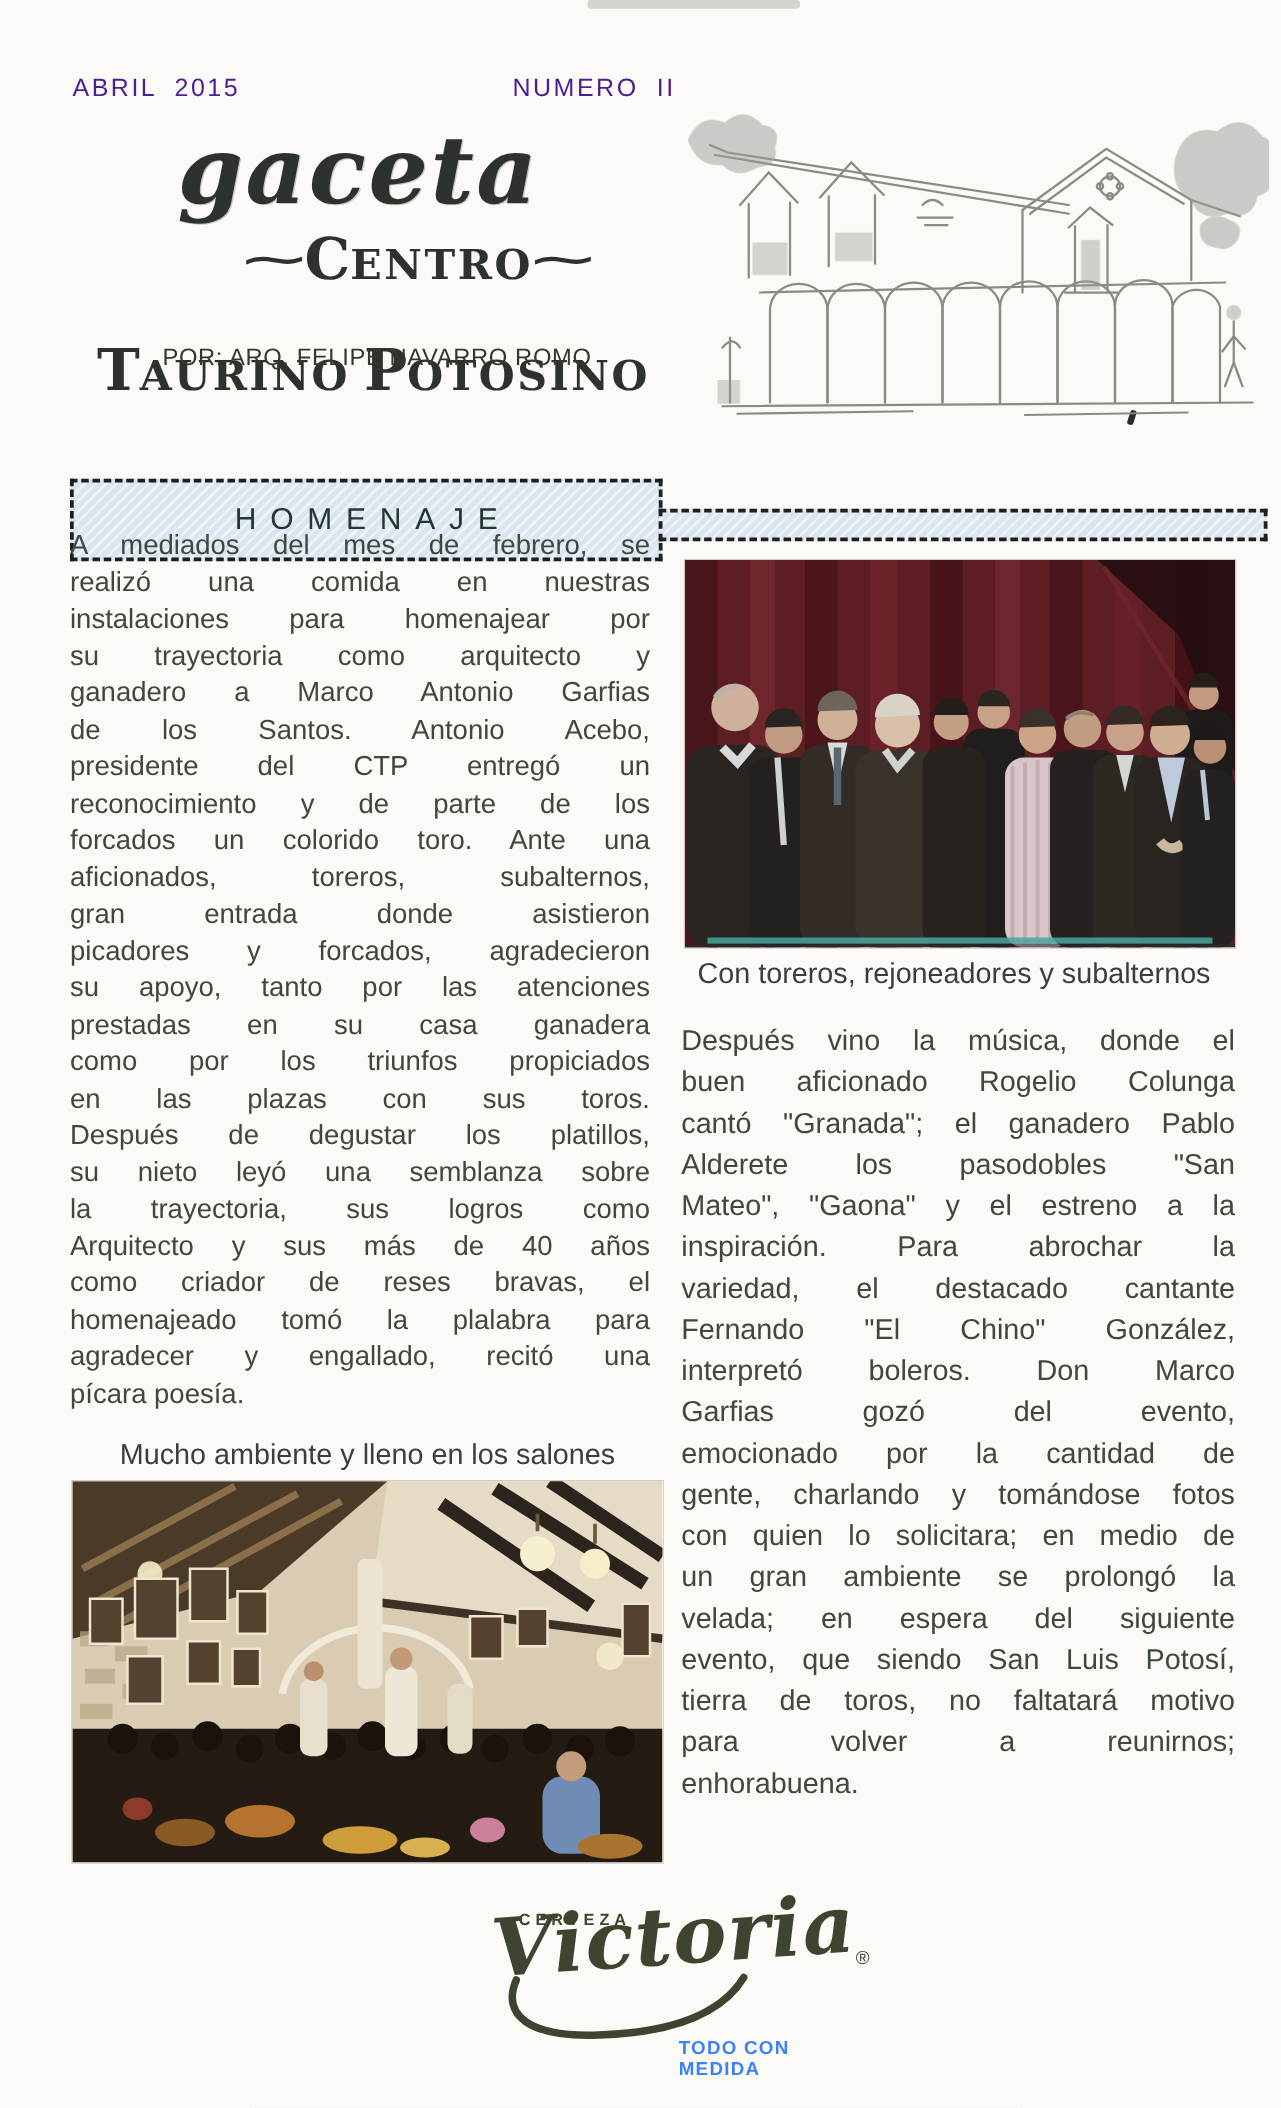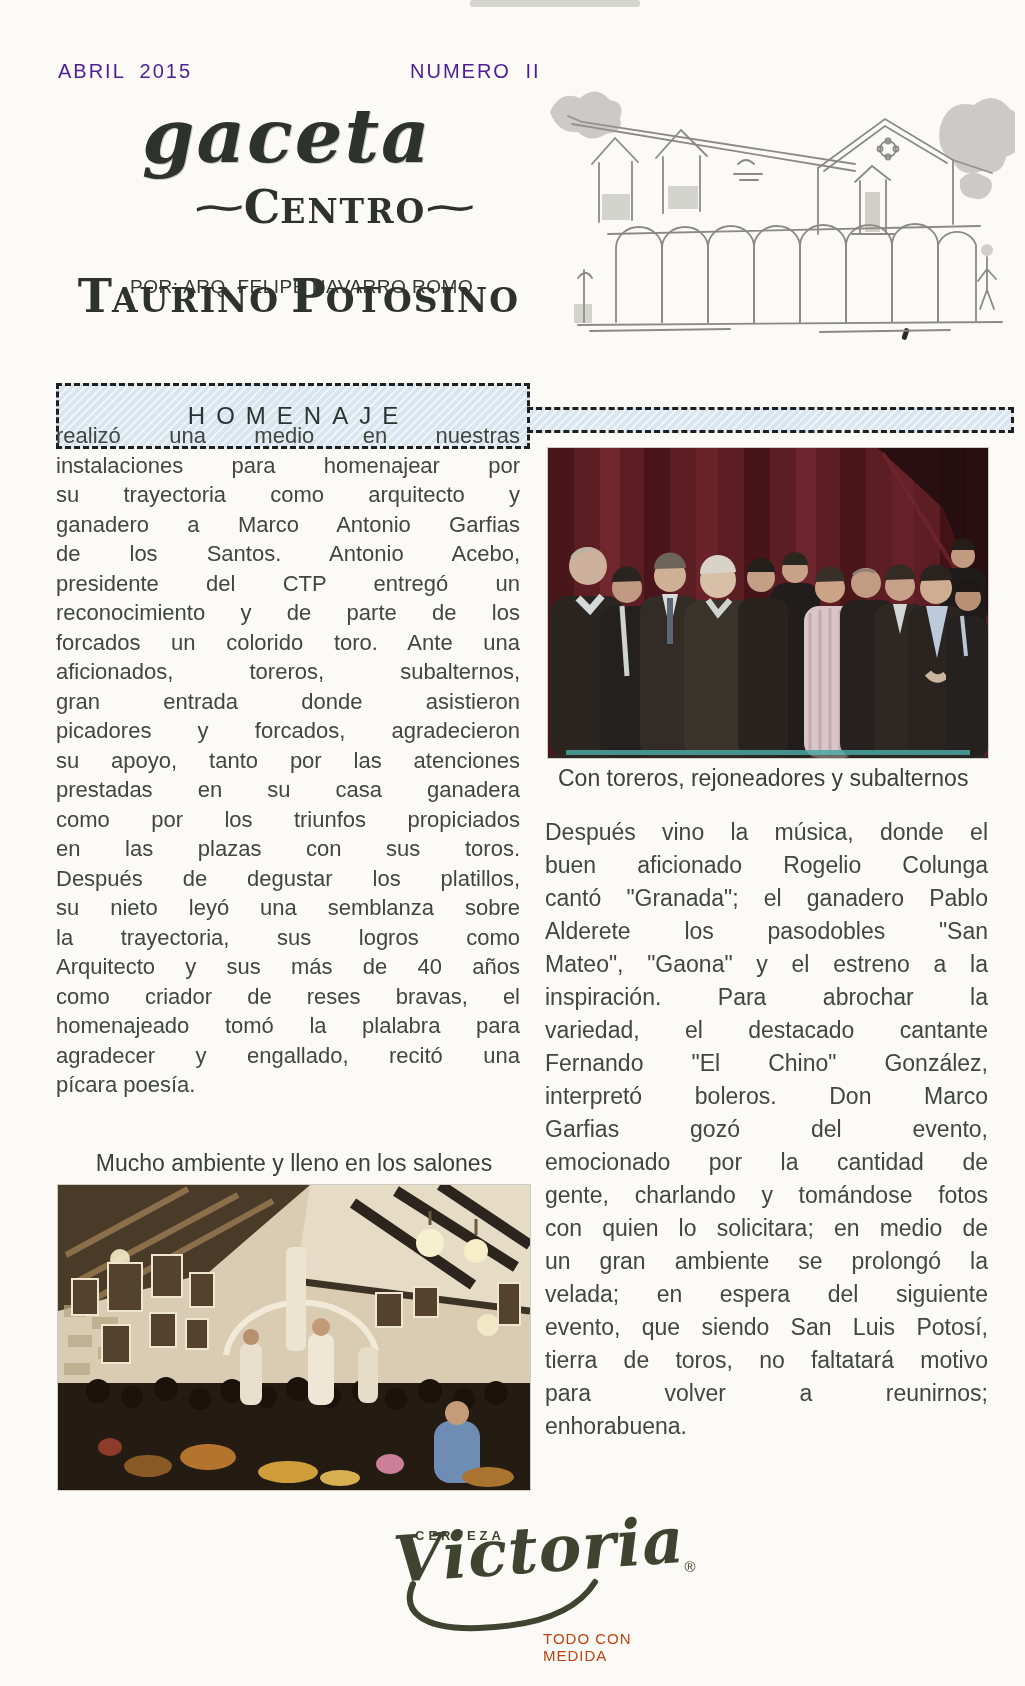--- a/index.html
+++ b/index.html
@@ -49,21 +49,21 @@
   
   .photo{box-shadow:0 0 0 1px rgba(120,120,115,.35);}
   
   .sp-kicker{font-size:13px; letter-spacing:4px; color:#3e442f; font-weight:bold;}
   .sp-brand{
     font-family:"DejaVu Serif", serif; font-style:italic; font-weight:bold;
     font-size:64px; color:#3e442f; transform:rotate(-4deg); display:inline-block;
     letter-spacing:1px;
   }
   .sp-reg{font-size:15px; color:#3e442f;}
-  .sp-tag{font-size:15px; letter-spacing:1px; color:#c2410c;}
+  .sp-tag{font-size:15px; letter-spacing:1px; color:#3b82f6;font-weight:bold;}
   .smudge{left:470px; top:0; width:170px; height:7px; background:#b6b6b0; opacity:.55; border-radius:3px;}
   .tickmark{left:903px; top:328px; width:5px; height:12px; background:#2a2a28; transform:rotate(18deg); border-radius:2px;}
 </style>
 </head>
 <body>
 
 <div class="page">
 
   <div class="abs smudge"></div>
   <div class="abs tickmark"></div>
@@ -141,21 +141,22 @@
       <circle cx="467" cy="178" r="6" opacity="0.9"></circle>
     </g>
   </svg>
 
   <div class="abs banner-box">
     <span>HOMENAJE</span>
   </div>
   <div class="abs banner-strip"></div>
 
   <div class="abs col leftcol">
-      <div class="jline">realizó una medio en nuestras</div>
+      <div class="jline">A mediados del mes de febrero, se</div>
+      <div class="jline">realizó una comida en nuestras</div>
       <div class="jline">instalaciones para homenajear por</div>
       <div class="jline">su trayectoria como arquitecto y</div>
       <div class="jline">ganadero a Marco Antonio Garfias</div>
       <div class="jline">de los Santos. Antonio Acebo,</div>
       <div class="jline">presidente del CTP entregó un</div>
       <div class="jline">reconocimiento y de parte de los</div>
       <div class="jline">forcados un colorido toro. Ante una</div>
       <div class="jline">aficionados, toreros, subalternos,</div>
       <div class="jline">gran entrada donde asistieron</div>
       <div class="jline">picadores y forcados, agradecieron</div>

